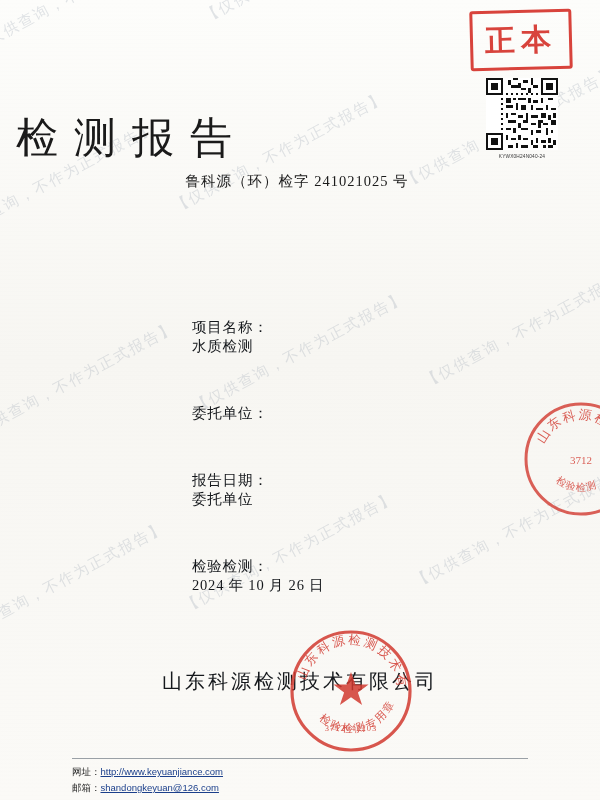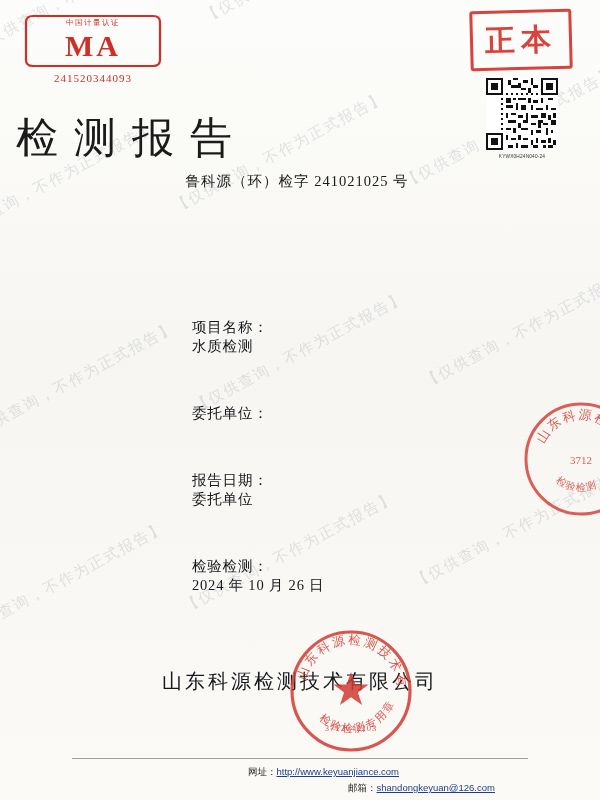--- a/index.html
+++ b/index.html
@@ -185,21 +185,21 @@
     position: absolute;
     left: 72px;
     right: 52px;
     top: 764px;
     font-size: 9.5px;
     color: #222;
     font-family: "Liberation Sans", sans-serif;
   }
   .footer-row {
     display: flex;
-    justify-content: flex-end;
+    justify-content: flex-start;
     line-height: 16px;
   }
   .footer-col-left { width: 300px; }
   .footer-col-right { width: 200px; }
   .footer a, .footer .link {
     color: #1b3f8b;
     text-decoration: underline;
   }
 </style>
 </head>
@@ -216,31 +216,20 @@
     <div class="wm" style="left:170px; top:200px; transform:rotate(-28deg);">【仅供查询，不作为正式报告】</div>
     <div class="wm" style="left:400px; top:175px; transform:rotate(-28deg);">【仅供查询，不作为正式报告】</div>
     <div class="wm" style="left:-40px; top:430px; transform:rotate(-28deg);">【仅供查询，不作为正式报告】</div>
     <div class="wm" style="left:190px; top:400px; transform:rotate(-28deg);">【仅供查询，不作为正式报告】</div>
     <div class="wm" style="left:420px; top:375px; transform:rotate(-28deg);">【仅供查询，不作为正式报告】</div>
     <div class="wm" style="left:-50px; top:630px; transform:rotate(-28deg);">【仅供查询，不作为正式报告】</div>
     <div class="wm" style="left:180px; top:600px; transform:rotate(-28deg);">【仅供查询，不作为正式报告】</div>
     <div class="wm" style="left:410px; top:575px; transform:rotate(-28deg);">【仅供查询，不作为正式报告】</div>
   </div>
 
-  <div class="ma-seal">
-    <svg viewBox="0 0 150 82" width="150" height="82" xmlns="http://www.w3.org/2000/svg">
-      <g fill="none" stroke="#cf2f26" stroke-width="2.2">
-        <path d="M8,36 L8,14 Q8,8 15,8 L135,8 Q142,8 142,14 L142,36"></path>
-        <path d="M8,36 L8,52 Q8,58 15,58 L135,58 Q142,58 142,52 L142,36"></path>
-      </g>
-      <text x="75" y="17" text-anchor="middle" fill="#cf2f26" font-size="7.5" font-family="Liberation Serif, serif" letter-spacing="1.5">中国计量认证</text>
-      <text x="75" y="48" text-anchor="middle" fill="#cf2f26" font-size="30" font-family="Liberation Serif, serif" letter-spacing="3" font-weight="bold">MA</text>
-      <text x="75" y="74" text-anchor="middle" fill="#cf2f26" font-size="11" font-family="Liberation Serif, serif" letter-spacing="1">241520344093</text>
-    </svg>
-  </div>
 
   <div class="zhengben">正本</div>
 
   <div class="qr-box">
     <svg class="qr-img" viewBox="0 0 29 29" shape-rendering="crispEdges">
       <rect width="29" height="29" fill="#ffffff"></rect>
       <g fill="#111">
 
         <rect x="0" y="0" width="7" height="1"></rect>
           <rect x="0" y="6" width="7" height="1"></rect>

